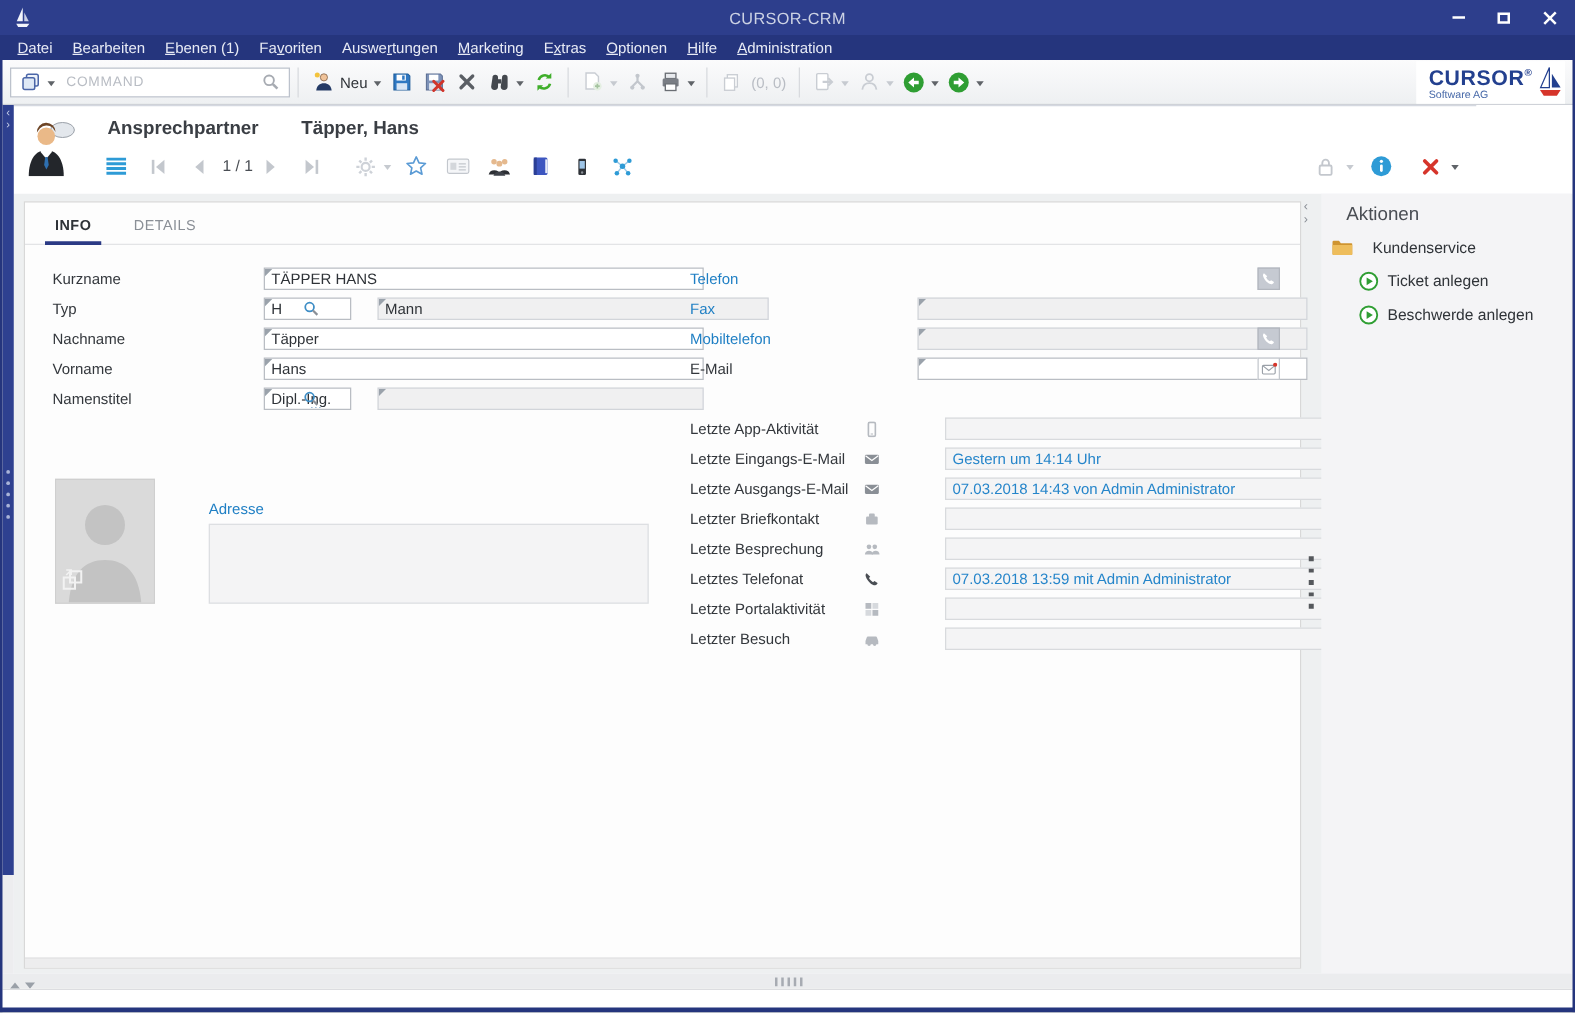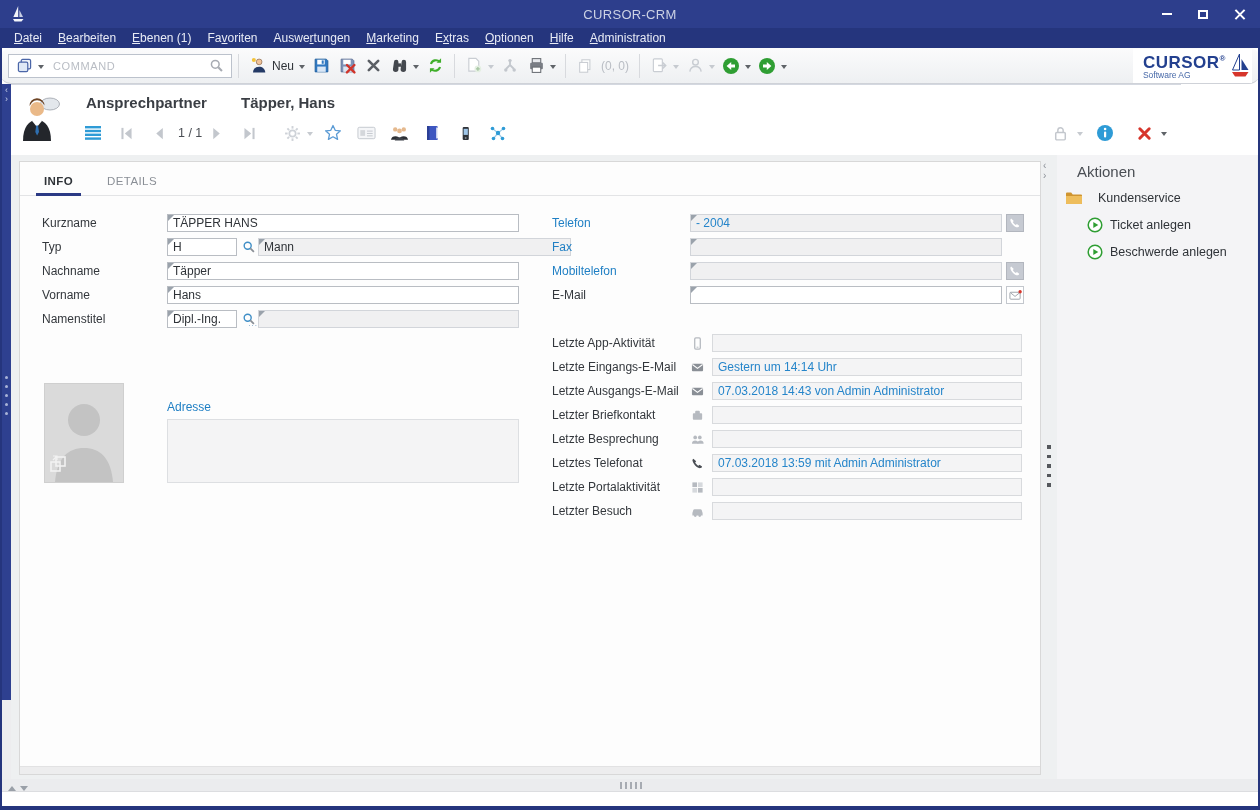--- a/index.html
+++ b/index.html
@@ -22,21 +22,21 @@
 
   
   .menubar{position:absolute;left:0;top:28px;width:1260px;height:20px;background:#25357d;
     display:flex;align-items:center;padding-left:6px;}
   .mitem{padding:0 8px;color:#e8ebf5;font-size:12px;white-space:nowrap;cursor:default;}
   .mitem u{text-decoration:underline;}
 
   
   .toolbar{position:absolute;left:0;top:48px;width:1260px;height:36px;
     background:linear-gradient(#fbfbfc,#eef0f2);border-bottom:1px solid #cfd2d8;
-    display:flex;align-items:center;padding:0 8px;border-radius:11px;}
+    display:flex;align-items:center;padding:0 8px;}
   .combo{width:224px;height:24px;background:#fff;border:1px solid #bcc2cc;display:flex;align-items:center;gap:4px;padding:0 6px;}
   .combo input{flex:1;border:0;outline:0;font-family:"Liberation Sans",sans-serif;font-size:11px;letter-spacing:.6px;color:#4a4e54;min-width:0;background:transparent;}
   .combo input::placeholder{color:#b9bdc4;}
   .sep{width:1px;height:24px;background:#d8dade;margin:0 6px;flex:0 0 auto;}
   .tbtn{display:flex;align-items:center;gap:5px;background:none;border:0;padding:2px 4px;cursor:default;font-family:"Liberation Sans",sans-serif;font-size:12px;color:#2f3338;}
   .tbicon{display:inline-flex;width:18px;height:18px;align-items:center;justify-content:center;flex:0 0 auto;}
   .caret{width:0;height:0;border:3.5px solid transparent;border-top:4px solid #5f6368;margin:5px 3px 0 1px;flex:0 0 auto;}
   .caret.dis{border-top-color:#c6cad0;}
   .cnt{color:#b9bdc4;font-size:12px;margin-left:2px;}
   .logo{margin-left:auto;display:flex;align-items:center;gap:4px;padding-right:2px;background:#fff;height:34px;padding-left:10px;}
@@ -72,21 +72,21 @@
   
   .tabs{position:absolute;left:0;top:6px;width:100%;height:28px;border-bottom:1px solid #e3e4e6;display:flex;align-items:flex-end;padding-left:20px;gap:26px;}
   .tab{position:relative;padding:0 4px 8px 4px;font-size:11.5px;letter-spacing:.4px;color:#8a8f96;cursor:default;}
   .tab.active{color:#2f3338;font-weight:bold;}
   .tab.active::after{content:"";position:absolute;left:-4px;right:-4px;bottom:-1px;height:3px;background:#2b3a85;}
 
   
   .row{position:absolute;left:0;width:100%;height:19px;}
   .lbl{position:absolute;top:2px;font-size:12px;color:#33373c;white-space:nowrap;}
   .lbl.blue{color:#1f7fc4;}
-  .fbox{position:absolute;top:0;height:18px;background:#fff;border:1px solid #b9bdc3;display:flex;align-items:center;padding:0 5px;overflow:hidden;}
+  .fbox{position:absolute;top:0;height:18px;background:#fff;border:1px solid #b9bdc3;display:flex;align-items:center;padding:0 5px;overflow:hidden;margin-left:44px;}
   .fbox.ro{background:#f0f0f1;border-color:#d2d5da;}
   .fbox.plain{background:#f4f4f5;border-color:#d8dadd;}
   .fbox.mark::before{content:"";position:absolute;left:0;top:0;border-top:6px solid #9aa2ab;border-right:6px solid transparent;}
   .fin{width:100%;border:0;outline:0;background:transparent;font-family:"Liberation Sans",sans-serif;font-size:12px;color:#2f3338;padding:0;}
   .val{font-size:12px;color:#2f3338;white-space:nowrap;}
   .val.blue{color:#2585ca;}
   .lookup{position:absolute;top:1px;width:15px;height:16px;display:flex;align-items:center;justify-content:center;cursor:default;}
   .dots3{position:absolute;bottom:-1px;right:-2px;font-size:8px;color:#5f93c0;letter-spacing:1px;}
   .sqbtn{position:absolute;top:0;width:18px;height:18px;border:1px solid #b2b6be;background:#c6cad2;display:flex;align-items:center;justify-content:center;padding:0;cursor:default;}
   .sqbtn.white{background:#fff;border-color:#c3c7cd;}
@@ -544,23 +544,20 @@
               <rect x="11" y="73" width="9" height="9"></rect>
               <path d="M8 76 l4-4 m-4 0 h4 v4" stroke-width="1.2"></path>
             </g>
         </svg>
       </button>
       <span class="adresse-lbl">Adresse</span>
       <div class="adresse-box"></div>
 
       <div class="row" style="top:52px">
         <span class="lbl blue" style="left:532px">Telefon</span>
-        <div class="fbox ro mark" style="left:670px;width:312px">
-          <span class="val blue">- 2004</span>
-        </div>
         <button class="sqbtn" style="left:986px">
           <svg viewBox="0 0 14 14" width="12" height="12">
               <path d="M2.5 1.8 C1.7 2.4 1.4 3.4 1.7 4.4 c.6 2.3 2.2 4.5 4.2 6.1 1.6 1.3 3.4 1.9 4.5 1.4 .8-.3 1.4-1 1.5-1.8 L9.2 8.3 8 9.4 C6.6 8.7 5.2 7.3 4.5 5.9 L5.6 4.7z" fill="#fff"></path>
             </svg>
         </button>
       </div>
       <div class="row" style="top:76px">
         <span class="lbl blue" style="left:532px">Fax</span>
         <div class="fbox ro mark" style="left:670px;width:312px">
           <span class="val"></span>

